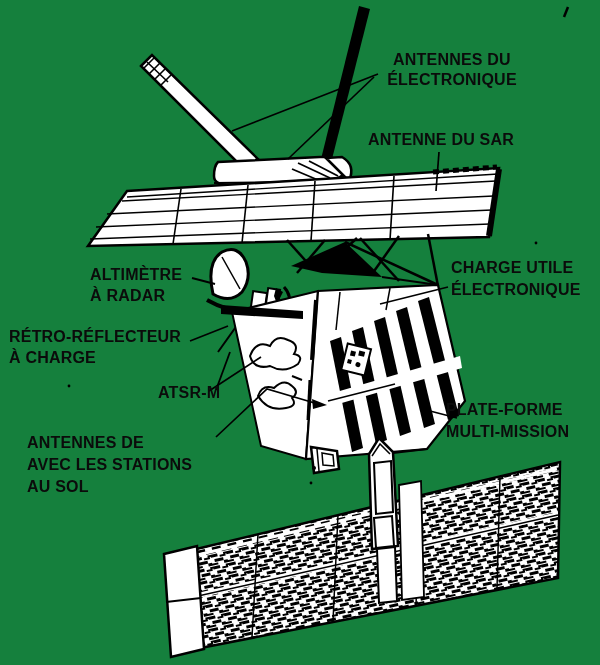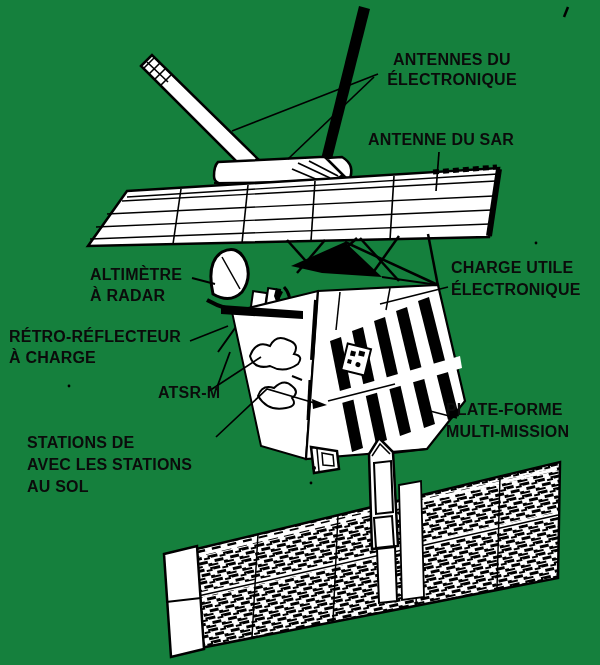--- a/index.html
+++ b/index.html
@@ -209,21 +209,21 @@
     <div>À RADAR</div>
   </div>
   <div class="lbl" id="lbl-3">
     <div>RÉTRO-RÉFLECTEUR</div>
     <div>À CHARGE</div>
   </div>
   <div class="lbl" id="lbl-4">
     <div>ATSR-M</div>
   </div>
   <div class="lbl" id="lbl-5">
-    <div>STATIONS DE</div>
+    <div>ANTENNES DE</div>
     <div>AVEC LES STATIONS</div>
     <div>AU SOL</div>
   </div>
   <div class="lbl" id="lbl-6">
     <div>CHARGE UTILE</div>
     <div>ÉLECTRONIQUE</div>
   </div>
   <div class="lbl" id="lbl-7">
     <div>PLATE-FORME</div>
     <div>MULTI-MISSION</div>

